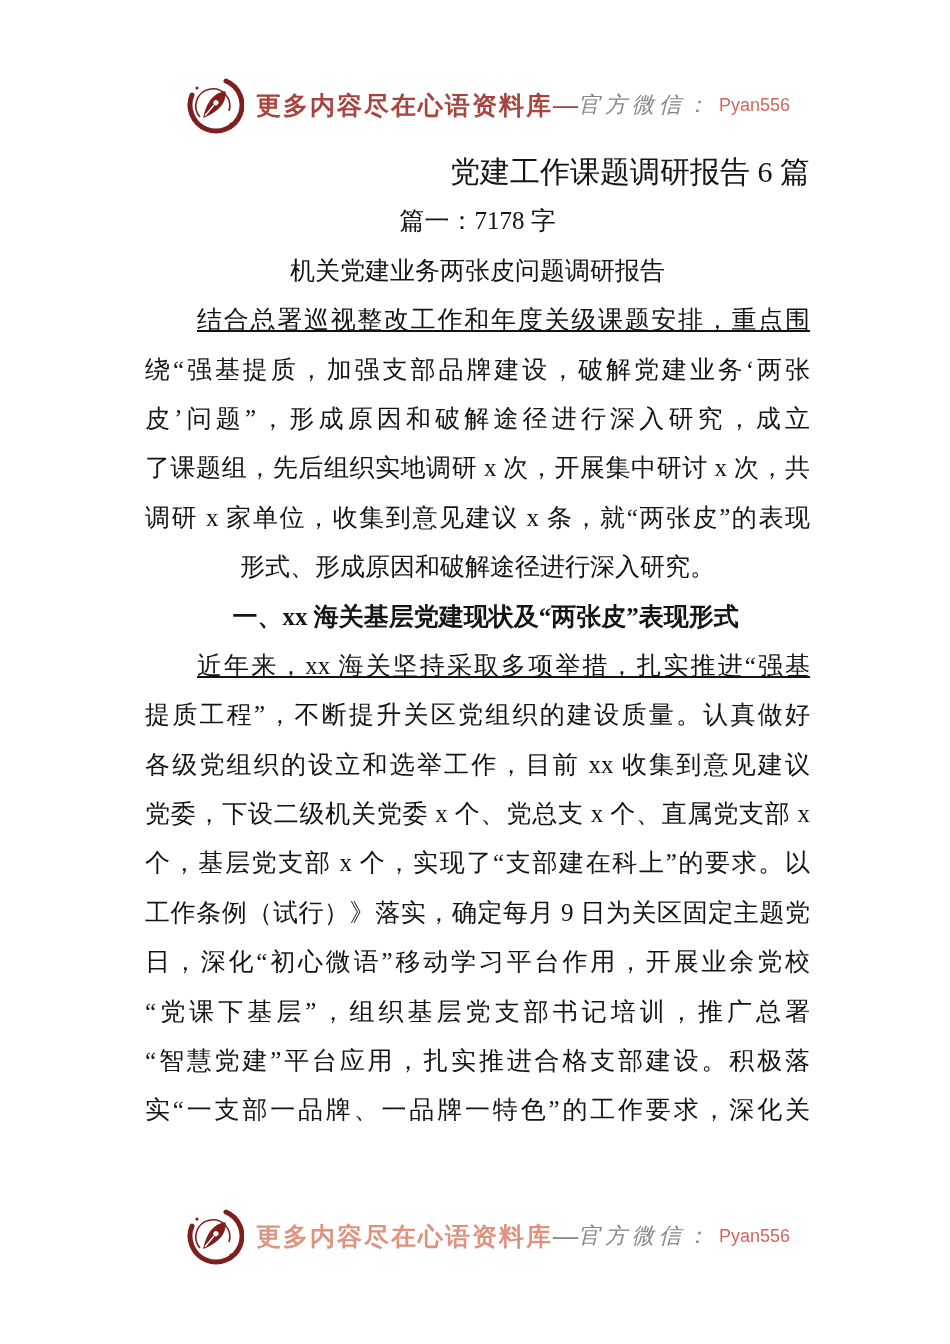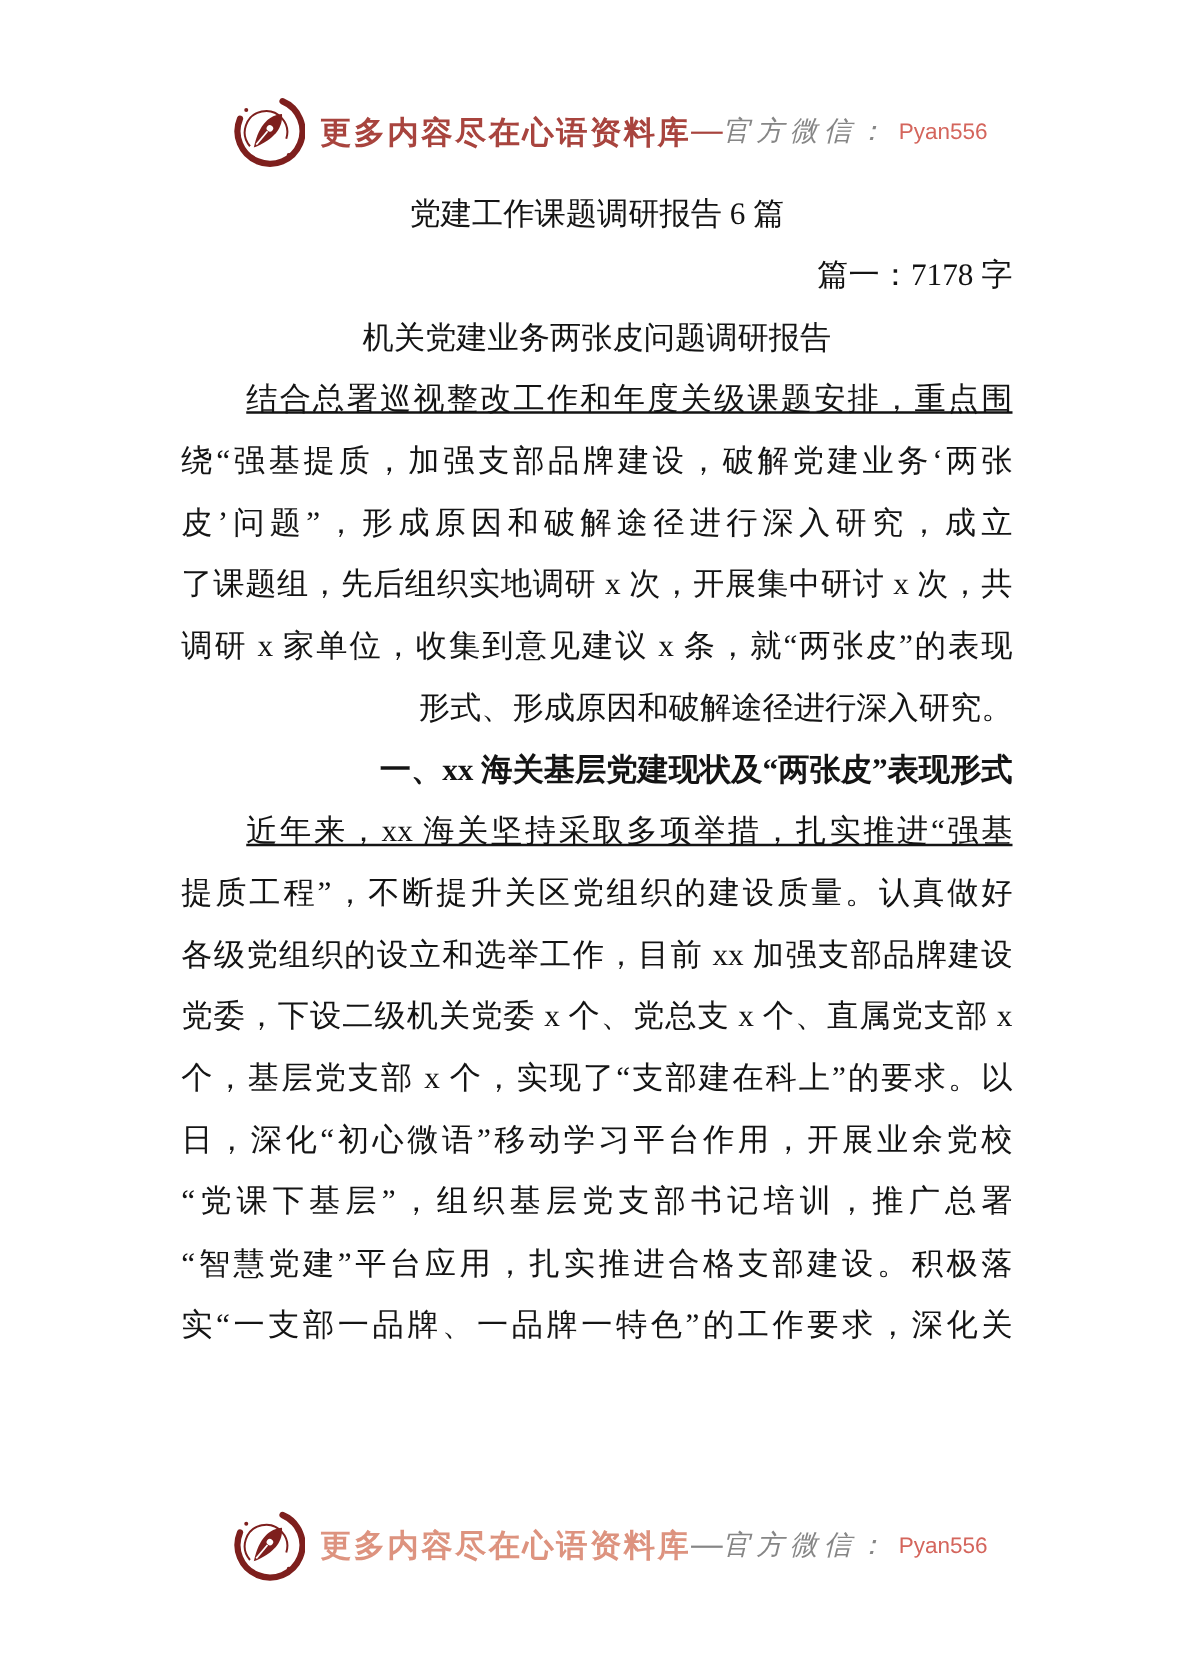--- a/index.html
+++ b/index.html
@@ -57,23 +57,23 @@
   .doc {
     position: absolute;
     top: 147px;
     left: 145px;
     width: 665px;
   }
   .line {
     height: 49.4px;
     line-height: 49.4px;
     font-size: 25px;
-    text-align: right;
+    text-align: center;
   }
-  .line.t  { font-size: 25px; text-align: center; }  
+  .line.t  { font-size: 30px; text-align: right; }  
   .line.c  { text-align: center; }                   
   .line.j  {                                          
     text-align: justify;
     text-align-last: justify;
     -moz-text-align-last: justify;
     text-justify: inter-character;
   }
   .line.i2 { text-indent: 52px; text-decoration: underline; }                     
   .line.hd { text-indent: 16px; font-weight: bold; }                     
 </style>
@@ -106,23 +106,24 @@
       <div class="line c">机关党建业务两张皮问题调研报告</div>
       <div class="line j i2">结合总署巡视整改工作和年度关级课题安排，重点围</div>
       <div class="line j">绕“强基提质，加强支部品牌建设，破解党建业务‘两张</div>
       <div class="line j">皮’问题”，形成原因和破解途径进行深入研究，成立</div>
       <div class="line j">了课题组，先后组织实地调研 x 次，开展集中研讨 x 次，共</div>
       <div class="line j">调研 x 家单位，收集到意见建议 x 条，就“两张皮”的表现</div>
       <div class="line">形式、形成原因和破解途径进行深入研究。</div>
       <div class="line hd">一、xx 海关基层党建现状及“两张皮”表现形式</div>
       <div class="line j i2">近年来，xx 海关坚持采取多项举措，扎实推进“强基</div>
       <div class="line j">提质工程”，不断提升关区党组织的建设质量。认真做好</div>
-      <div class="line j">各级党组织的设立和选举工作，目前 xx 加强支部品牌建设</div>
+      <div class="line j">各级党组织的设立和选举工作，目前 xx 收集到意见建议</div>
       <div class="line j">党委，下设二级机关党委 x 个、党总支 x 个、直属党支部 x</div>
       <div class="line j">个，基层党支部 x 个，实现了“支部建在科上”的要求。以</div>
+      <div class="line j">工作条例（试行）》落实，确定每月 9 日为关区固定主题党</div>
       <div class="line j">日，深化“初心微语”移动学习平台作用，开展业余党校</div>
       <div class="line j">“党课下基层”，组织基层党支部书记培训，推广总署</div>
       <div class="line j">“智慧党建”平台应用，扎实推进合格支部建设。积极落</div>
       <div class="line j">实“一支部一品牌、一品牌一特色”的工作要求，深化关</div>
     </div>
 
   <div class="watermark wm-footer">
     <svg class="wm-logo" viewBox="0 0 60 60">
       <path d="M8 20 A 26 26 0 1 0 42 6" fill="none" stroke="#7e1f1d" stroke-width="5" stroke-linecap="round"></path>
       <path d="M16 42 A 17 17 0 1 1 45 36" fill="none" stroke="#7e1f1d" stroke-width="1.6"></path>

